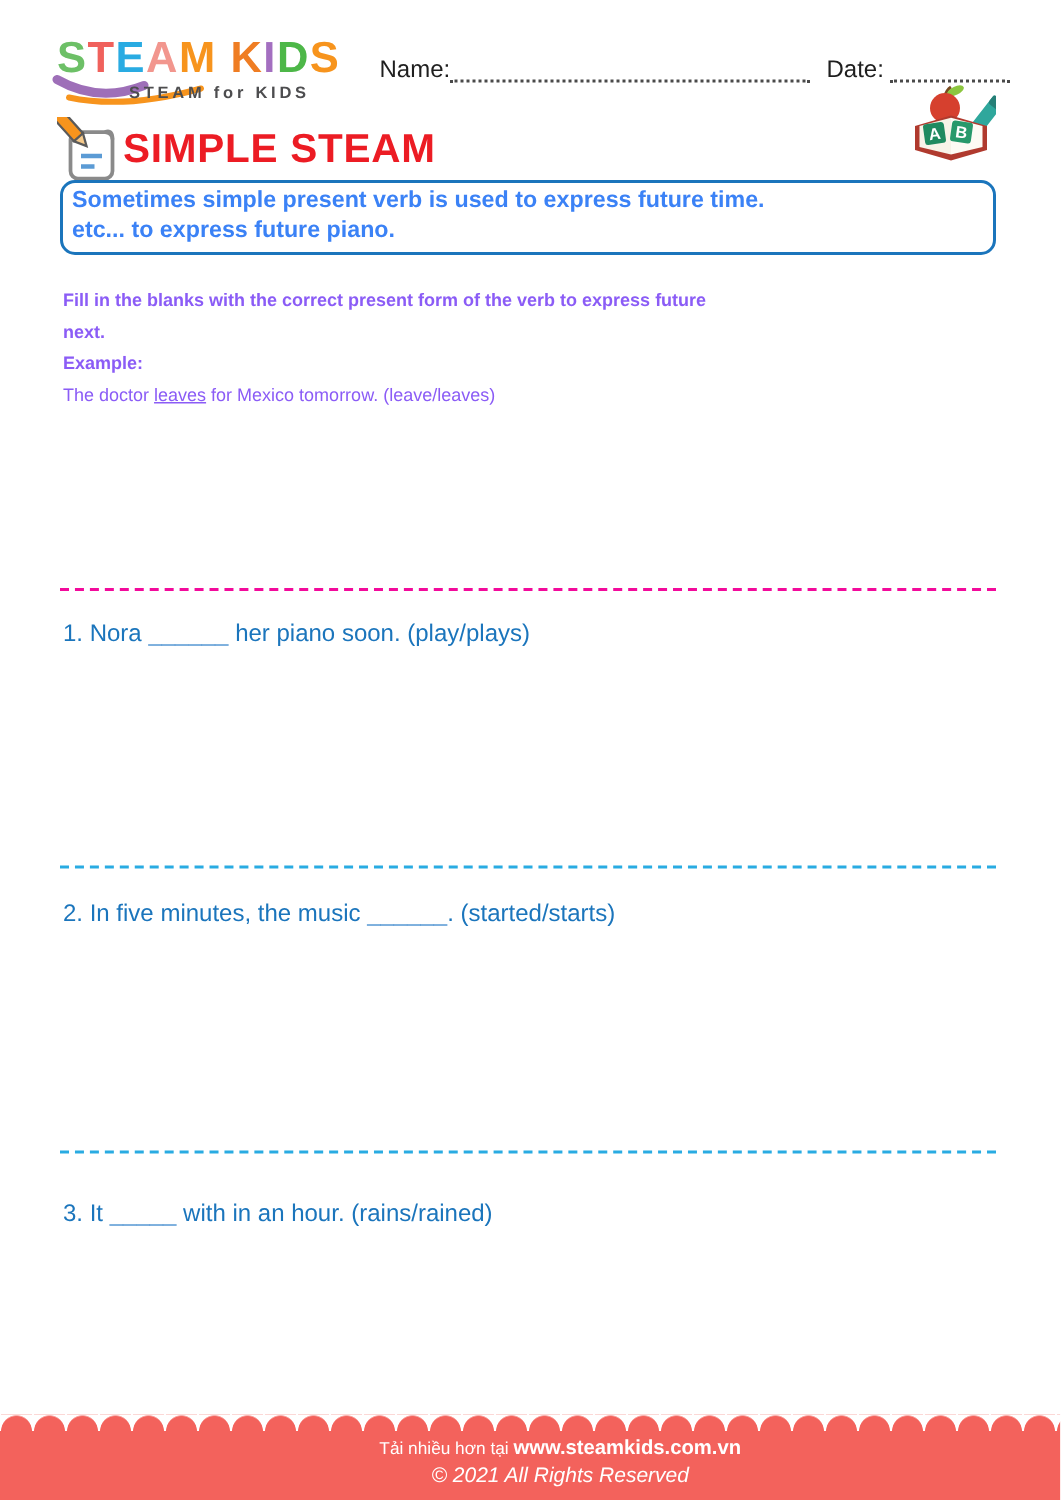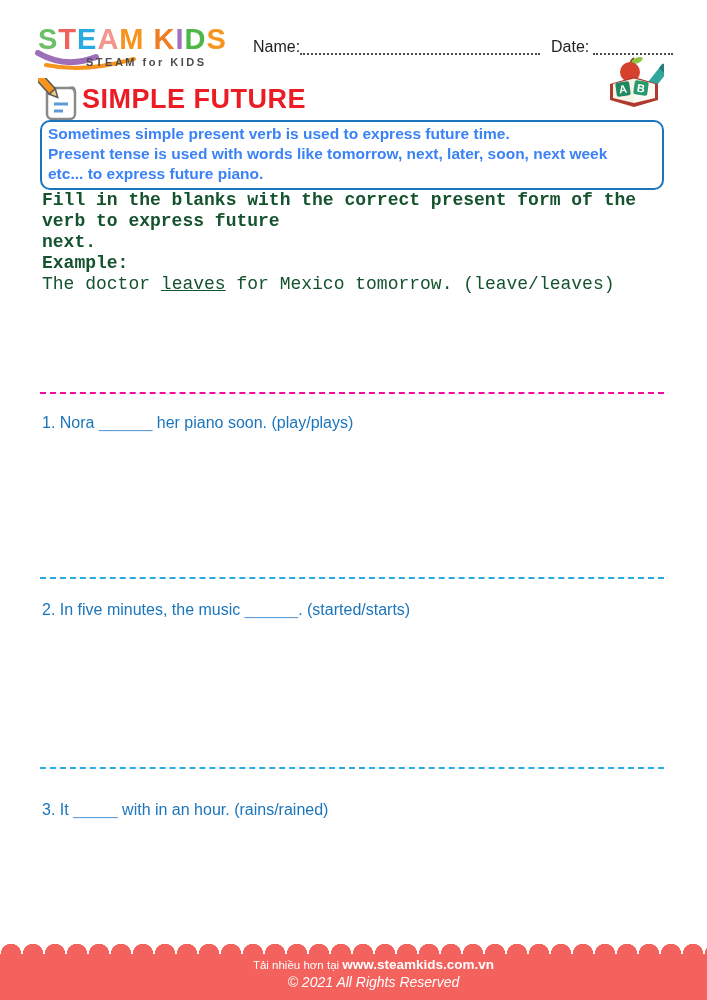--- a/index.html
+++ b/index.html
@@ -43,21 +43,21 @@
   .info-box {
     position: absolute; left: 40px; top: 120px; width: 624px;
     border: 2px solid #1b75bc; border-radius: 10px;
     padding: 2px 8px 4px 6px;
     color: #3b82f6; font-weight: bold; font-size: 15.5px; line-height: 20px;
   }
 
   
   .instructions {
     position: absolute; left: 42px; top: 190px; width: 630px;
-    color: #14532d; font-size: 18px; line-height: 21px; font-family: Liberation Mono, monospace;
+    color: #8b5cf6; font-size: 12px; line-height: 21px;
   }
   .bold-line { font-weight: bold; }
   .example-answer { text-decoration: underline; }
 
   
   .separator { position: absolute; left: 40px; width: 624px; border-top: 2px dashed #29abe2; }
   .sep-pink { border-top-color: #f20a9b; }
   .sep-1 { top: 392px; }
   .sep-2 { top: 577px; }
   .sep-3 { top: 767px; }
@@ -130,25 +130,24 @@
     <path d="M10 10 h22 a5 5 0 0 1 5 5 v21 a5 5 0 0 1 -5 5 H14 a5 5 0 0 1 -5 -5 V15 Z" fill="#ffffff" stroke="#8a8a8a" stroke-width="2.5"></path>
     <path d="M32 10 q5 -2 5 5" fill="none" stroke="#8a8a8a" stroke-width="2.5"></path>
     <line x1="16" y1="26" x2="30" y2="26" stroke="#5b9bd5" stroke-width="3"></line>
     <line x1="16" y1="33" x2="25" y2="33" stroke="#5b9bd5" stroke-width="3"></line>
     <g transform="rotate(-42 13 12)">
       <rect x="9" y="-8" width="8" height="22" fill="#f7941d" stroke="#5a5a5a" stroke-width="1.5"></rect>
       <rect x="9" y="-12" width="8" height="5" fill="#f191b2" stroke="#5a5a5a" stroke-width="1.5"></rect>
       <polygon points="9,14 17,14 13,22" fill="#f5c98a" stroke="#5a5a5a" stroke-width="1.5"></polygon>
     </g>
   </svg>
-  <h1 class="page-title">SIMPLE FUTURE</h1>
+  <h1 class="page-title">SIMPLE STEAM</h1>
 
   <div class="info-box">
     <div>Sometimes simple present verb is used to express future time.</div>
-    <div>Present tense is used with words like tomorrow, next, later, soon, next week</div>
     <div>etc... to express future piano.</div>
   </div>
 
   <div class="instructions">
     <div class="bold-line">Fill in the blanks with the correct present form of the verb to express future</div>
     <div class="bold-line">next.</div>
     <div class="bold-line">Example:</div>
     <div><span>The doctor </span><span class="example-answer">leaves</span><span> for Mexico tomorrow. (leave/leaves)</span></div>
   </div>
 

